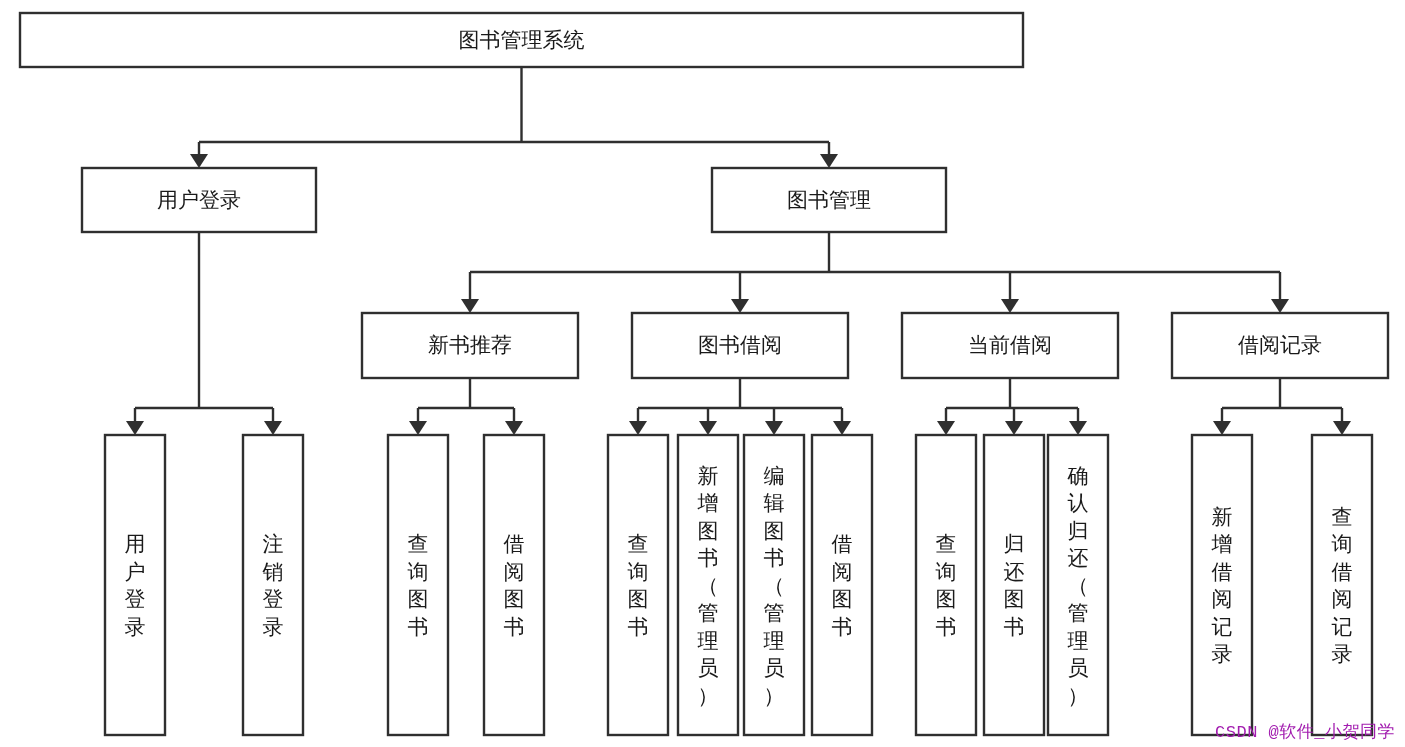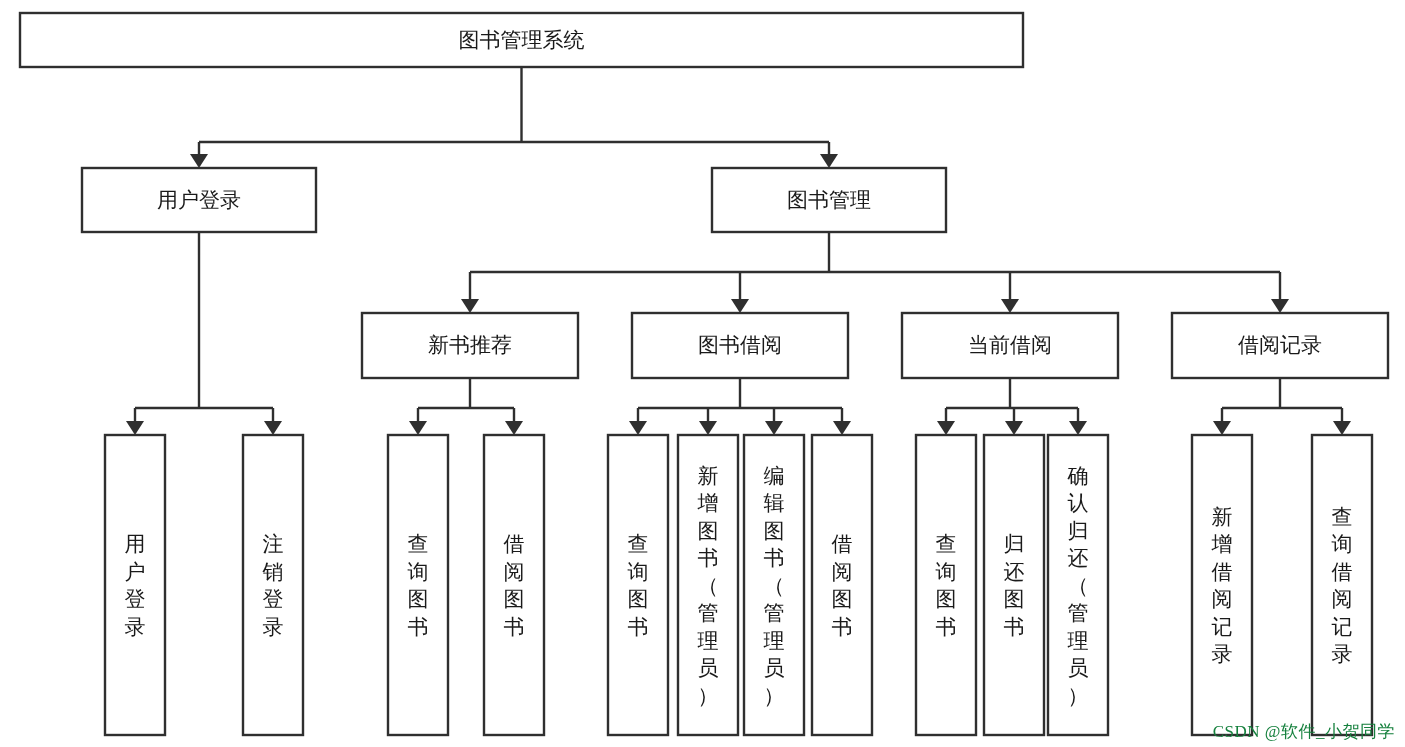--- a/index.html
+++ b/index.html
@@ -50,23 +50,23 @@
     stroke-linecap: butt;
   }
   .arrow-head {
     fill: #2f2f2f;
     stroke: none;
   }
   .watermark {
     position: absolute;
     right: 10px;
     bottom: 4px;
-    font-family: Liberation Serif, serif;
+    font-family: Liberation Mono, monospace;
     font-size: 17px;
-    color: #15803d;
+    color: #a21caf;
     letter-spacing: 0.5px;
     white-space: nowrap;
     user-select: none;
   }
 </style>
 </head>
 <body>
 
 <div id="stage">
   <svg id="diagram" viewBox="0 0 1405 747">

